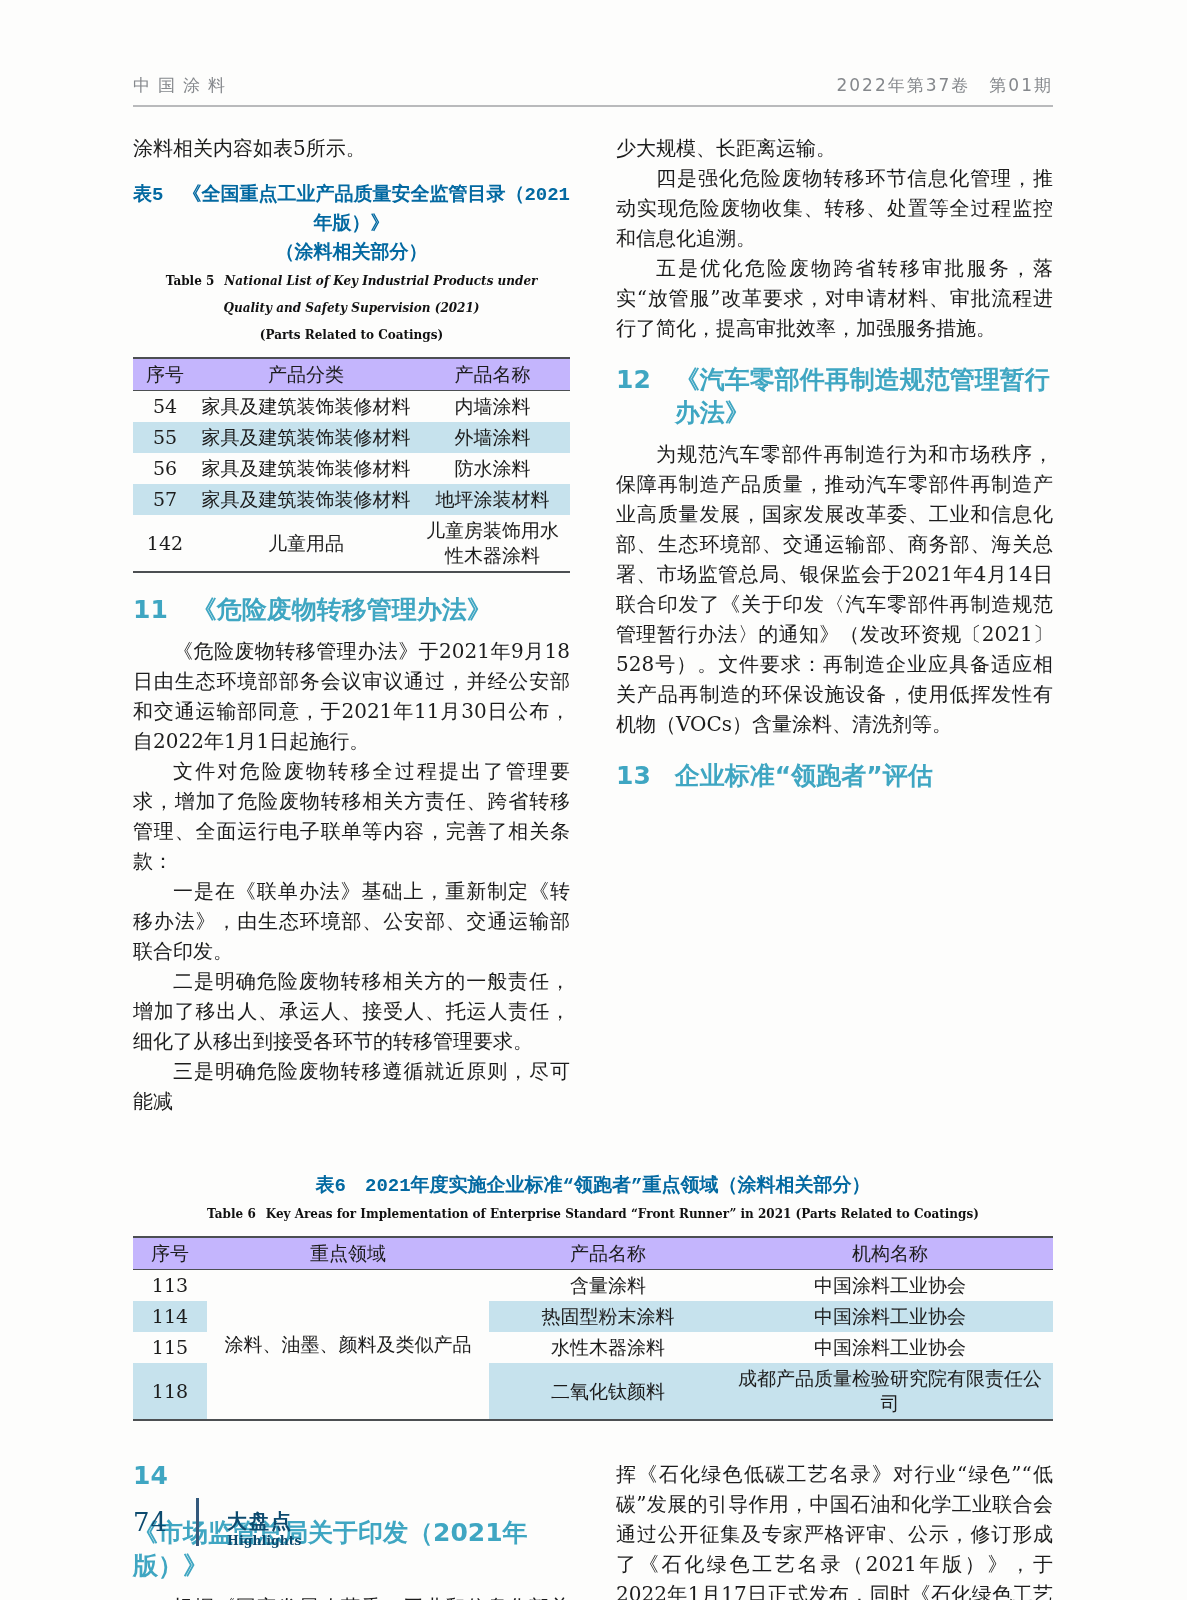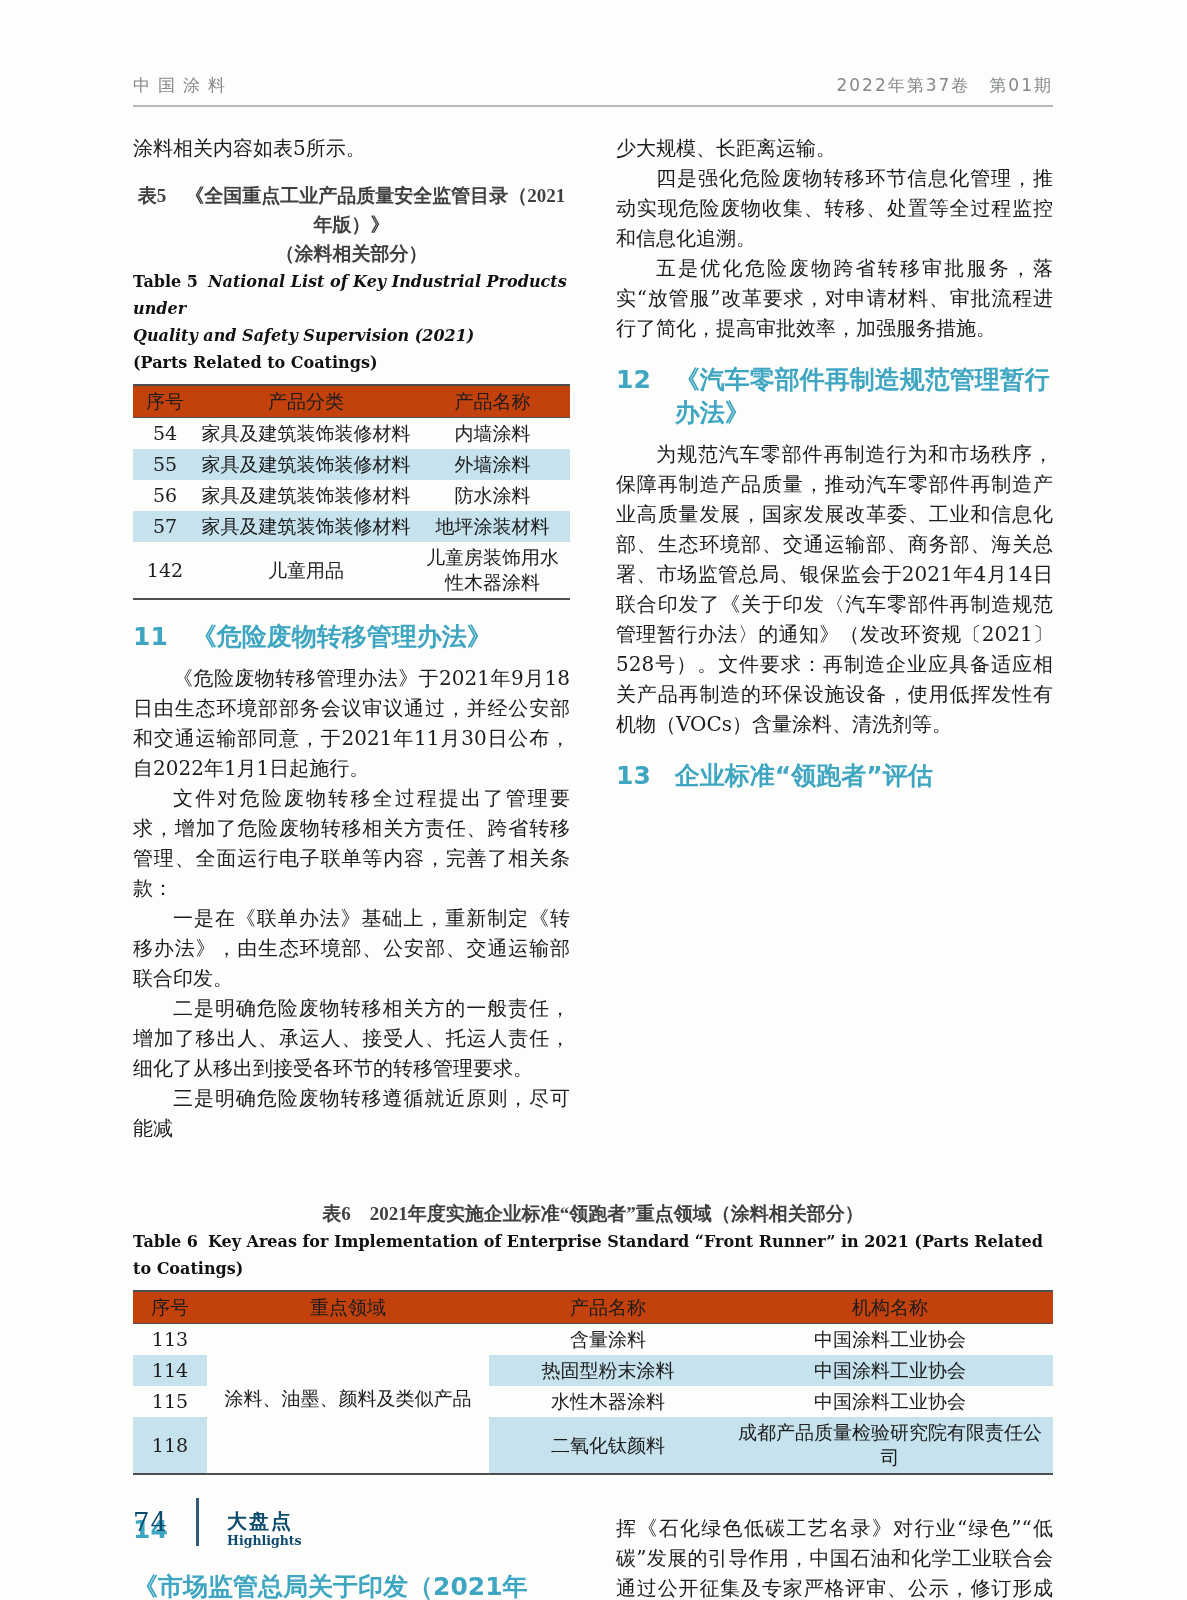--- a/index.html
+++ b/index.html
@@ -38,33 +38,33 @@
     margin: 20px 0 10px 0;
     font-family: "DejaVu Sans", "Liberation Sans", sans-serif;
     font-weight: bold; font-size: 25px; line-height: 33px;
     color: #3fa6c2;
   }
   h2.sec .num { flex: 0 0 auto; }
   
   .tablock { margin-top: 18px; margin-bottom: 8px; }
   .cap-zh {
     text-align: center; font-weight: bold; font-size: 19px; line-height: 29px;
-    font-family: Liberation Serif, serif; color: #404040;
-  }
-  .cap-en { text-align: left; font-weight: bold; font-size: 16px; line-height: 27px; color: #111; }
+    font-family: Liberation Mono, monospace; color: #0369a1;
+  }
+  .cap-en { text-align: center; font-weight: bold; font-size: 12px; line-height: 27px; color: #111; }
   .cap-en .lbl { margin-right: 10px; font-style: normal; }
   .ital { font-style: italic; }
   
   table.datat {
     width: 100%; border-collapse: collapse; margin-top: 8px;
     border-top: 2.5px solid #4c4f52; border-bottom: 2.5px solid #4c4f52;
     font-size: 19px;
   }
   table.datat th {
-    background: #c2410c; font-weight: normal;
+    background: #c4b5fd; font-weight: normal;
     border-bottom: 1.5px solid #4c4f52;
   }
   table.datat th, table.datat td {
     padding: 3px 4px; text-align: center; height: 30px; line-height: 25px;
   }
   tr.stripe td { background: #c6e2ed; }
   td.merged { background: #fdfdfc !important; }
   .t5 .c-no { width: 64px; }
   .t5 .c-cat { width: 218px; }
   .t6 .c-no { width: 74px; }

